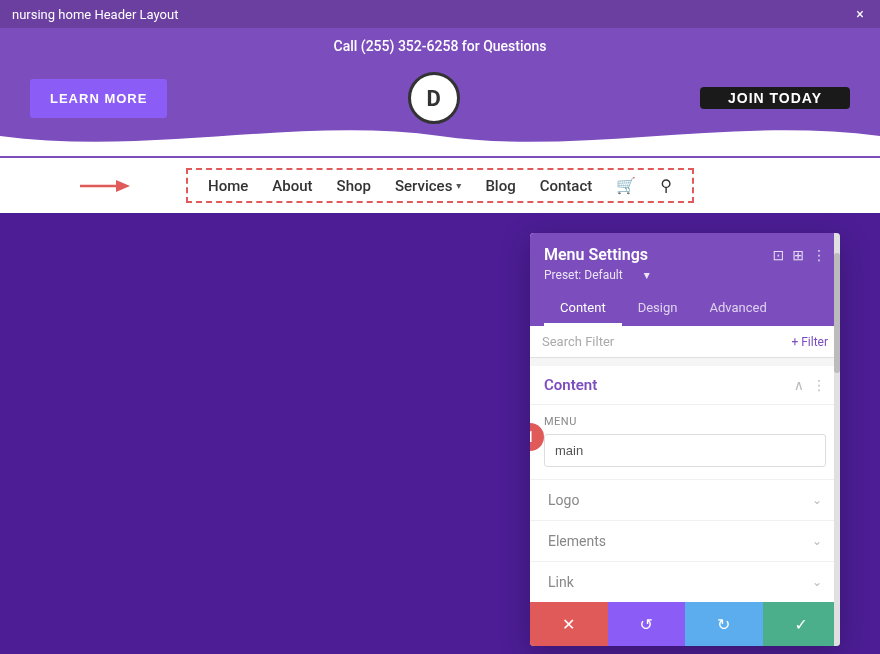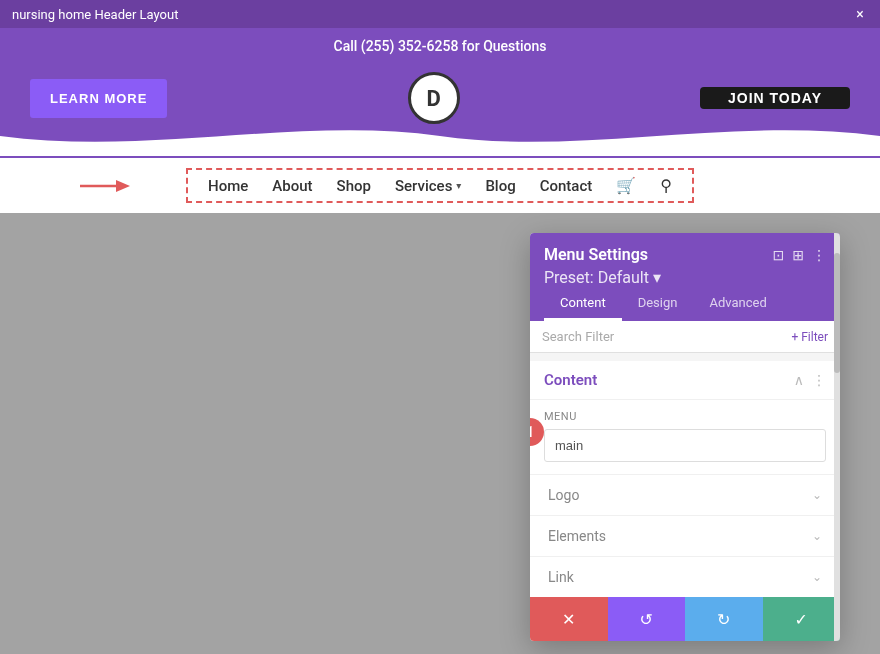--- a/index.html
+++ b/index.html
@@ -31,21 +31,21 @@
       align-items: center;
       justify-content: center;
       font-size: 14px;
       color: white;
     }
 
     
     .canvas-area {
       width: 100%;
       height: 626px;
-      background: #a3a3a3;
+      background: #4c1d95;
       position: relative;
       overflow: hidden;
     }
 
     
     .top-banner {
       background: #7c4dbd;
       width: 100%;
       position: relative;
       height: 130px;
@@ -185,24 +185,25 @@
       gap: 8px;
       align-items: center;
     }
     .panel-title-icon {
       color: rgba(255,255,255,0.8);
       font-size: 14px;
       cursor: pointer;
     }
     .panel-preset {
       color: rgba(255,255,255,0.85);
-      font-size: 16px;
-      display: flex;
-      align-items: center;
-      gap: 4px;
+      font-size: 12px;
+      margin-bottom: 10px;
+      display: flex;
+      align-items: center;
+      gap: 21px;
       cursor: pointer;
     }
     .panel-tabs {
       display: flex;
       gap: 0;
     }
     .panel-tab {
       padding: 8px 16px;
       font-size: 13px;
       color: rgba(255,255,255,0.75);

